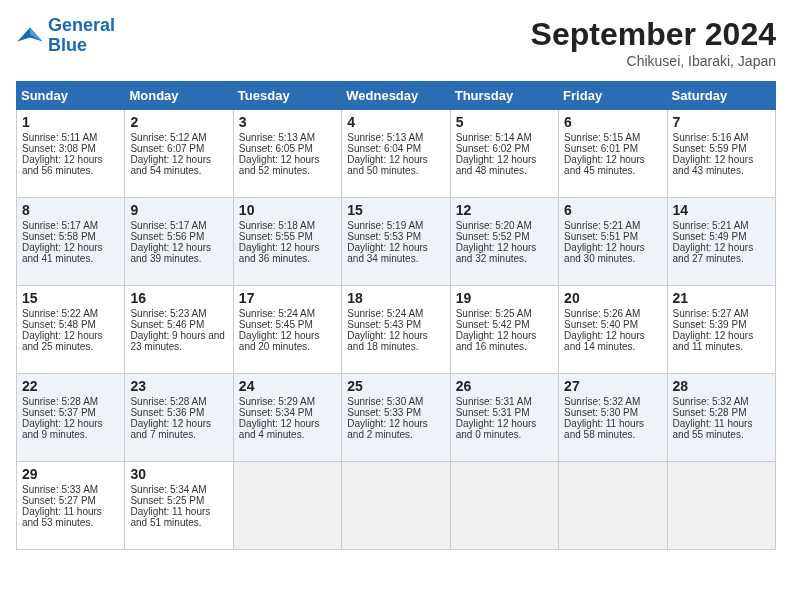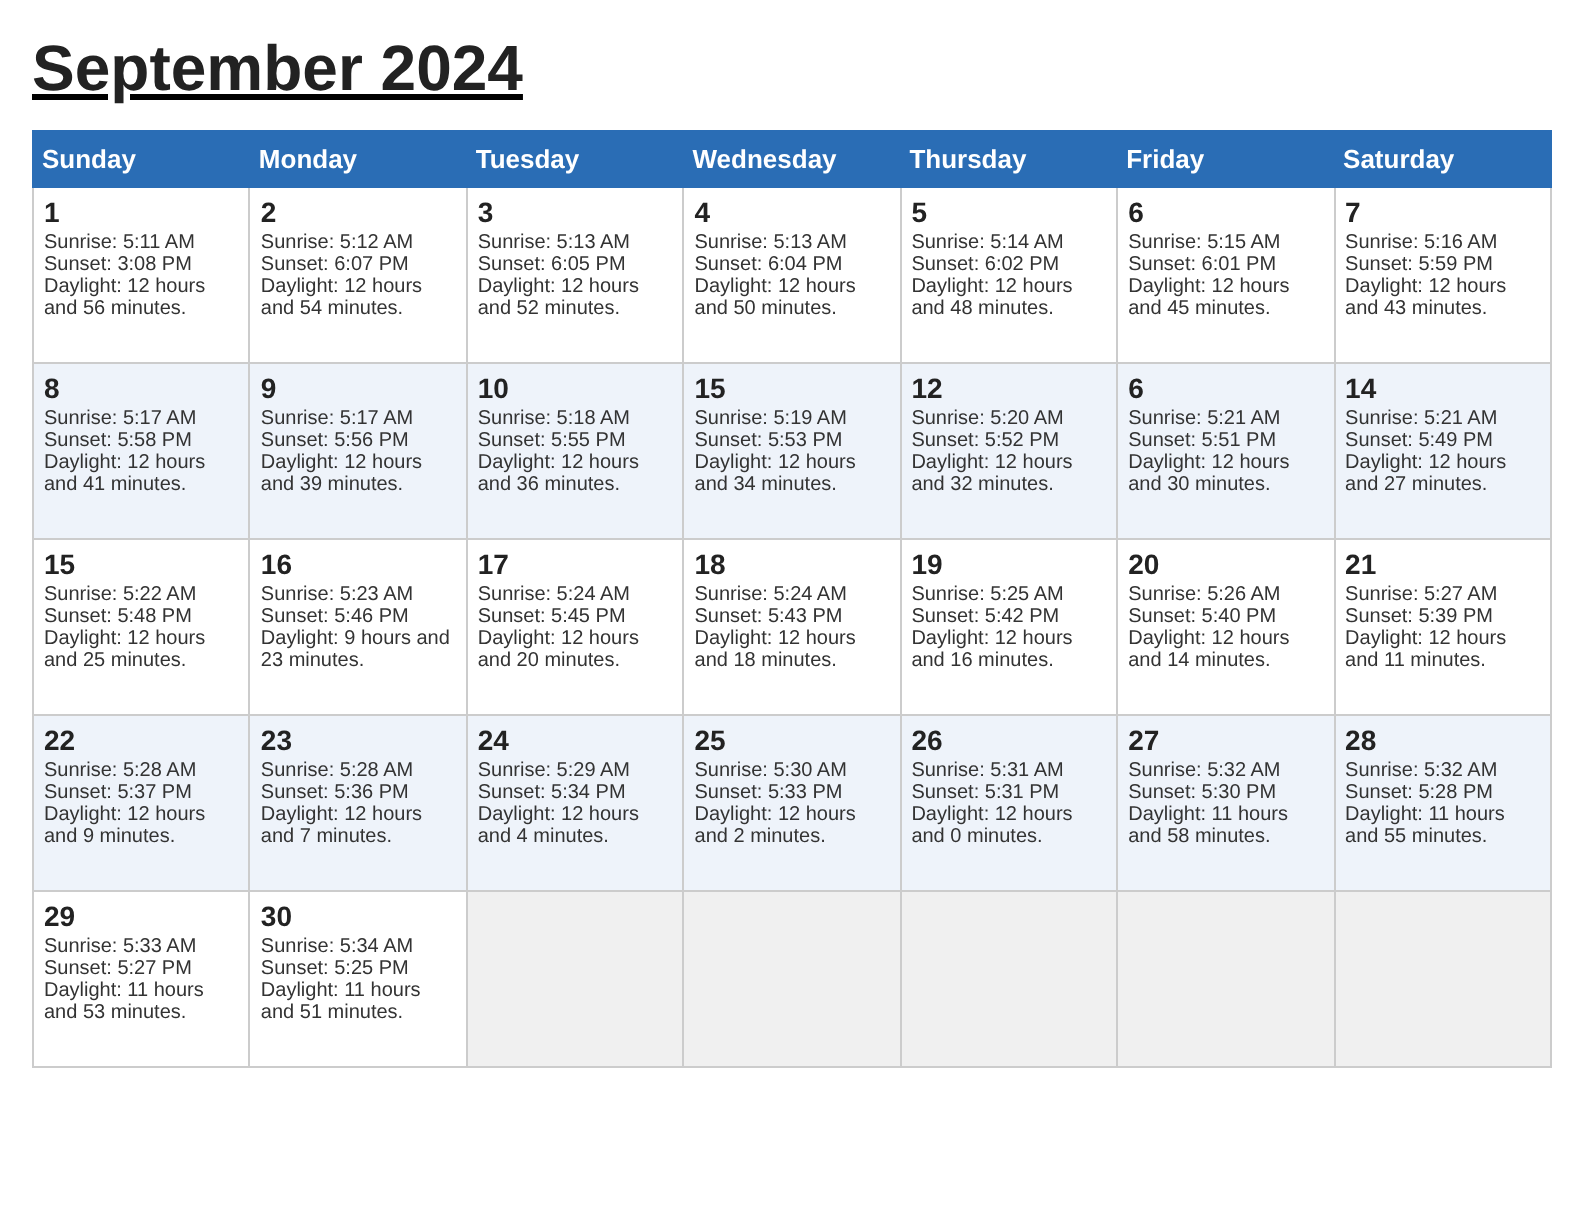--- a/index.html
+++ b/index.html
@@ -29,21 +29,20 @@
     }
     .logo-text span {
       color: #1a6bb5;
     }
     .logo-bird {
       width: 28px;
       height: 28px;
     }
     .title-block {
       text-align: right;
-      text-decoration: underline;
     }
     .month-title {
       font-size: 32px;
       font-weight: bold;
       color: #222;
     }
     .subtitle {
       font-size: 14px;
       color: #555;
     }
@@ -86,22 +85,33 @@
       background: #fff;
     }
     .empty {
       background: #f0f0f0 !important;
     }
   </style>
 </head>
 <body>
 
 <div class="header">
+  <div class="logo">
+    <svg class="logo-bird" viewBox="0 0 40 40">
+      <polygon points="20,8 38,28 20,22 2,28" fill="#1a6bb5"></polygon>
+      <polygon points="20,8 38,28 20,18" fill="#5599d8"></polygon>
+    </svg>
+    <div class="logo-text">
+      <div><span>General</span></div>
+      <div><span>Blue</span></div>
+    </div>
+  </div>
   <div class="title-block">
     <div class="month-title">September 2024</div>
+    <div class="subtitle">Chikusei, Ibaraki, Japan</div>
   </div>
 </div>
 
 <table>
   <thead>
     <tr>
       <th>Sunday</th>
       <th>Monday</th>
       <th>Tuesday</th>
       <th>Wednesday</th>

